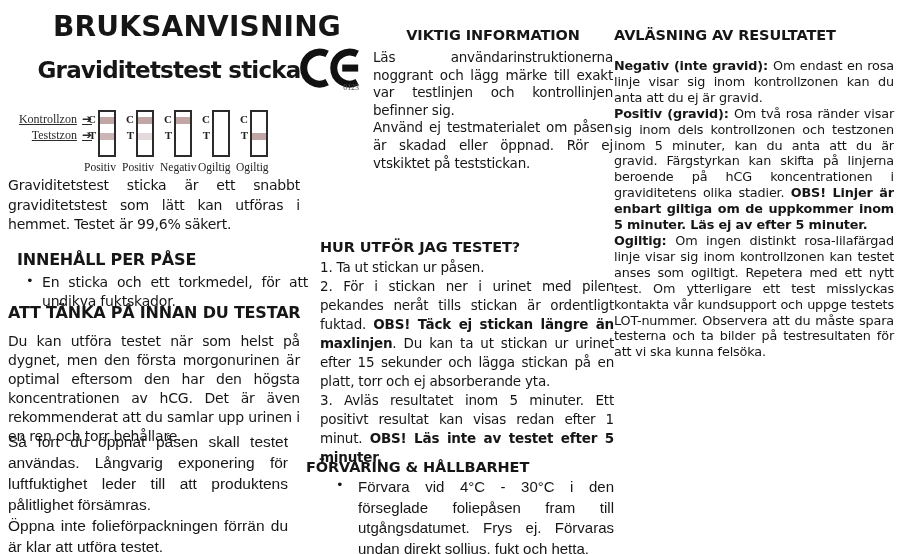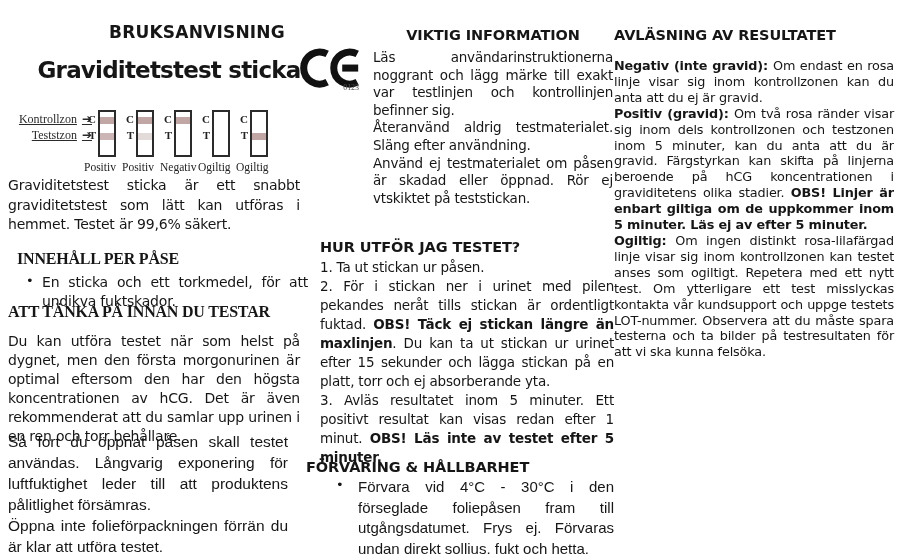--- a/index.html
+++ b/index.html
@@ -3,22 +3,22 @@
 <meta charset="utf-8">
 <style>
   html,body{margin:0;padding:0;background:#e9e9e9;}
   .page{position:relative;width:900px;height:554px;background:#ffffff;color:#161616;
         font-family:"DejaVu Sans",sans-serif;overflow:hidden;}
   .abs{position:absolute;}
   p{margin:0;text-align:justify;}
   .b{font-weight:bold;}
 
   
-  .title1{left:8px;top:22px;width:294px;text-align:center;padding-left:42px;
-          font-weight:bold;font-size:17px;letter-spacing:0.2px;}
+  .title1{left:8px;top:10px;width:294px;text-align:center;padding-left:42px;
+          font-weight:bold;font-size:28px;letter-spacing:0.2px;}
   .title2{left:8px;top:57px;width:294px;text-align:center;padding-left:14px;
           font-weight:bold;font-size:23px;letter-spacing:-0.8px;}
 
   
   .ce{left:299px;top:46px;width:62px;height:46px;}
   .ce svg{display:block;}
 
   
   .diagram{left:8px;top:110px;width:292px;height:68px;}
   .zones{position:absolute;left:4px;top:1px;width:80px;text-align:right;
@@ -32,21 +32,21 @@
                  font-family:"Liberation Serif",serif;font-size:11px;font-weight:600;color:#222;}
   .strip-letters span{height:16px;line-height:16px;text-align:right;}
   .strip-rect{position:relative;width:14px;height:43px;border:2px solid #2b2b2b;background:#fff;box-sizing:content-box;}
   .band{position:absolute;left:0;right:0;height:7px;}
   .band.c{top:5px;}
   .band.t{top:21px;}
   .strip-label{margin-top:4px;font-family:"Liberation Serif",serif;font-size:11.5px;color:#222;}
 
   
   .intro{left:8px;top:176px;width:292px;font-size:14px;line-height:19.5px;letter-spacing:-0.2px;}
-  .h-left{font-weight:bold;font-size:16px;letter-spacing:-0.2px;white-space:nowrap;font-family:Liberation Serif, serif;}
+  .h-left{font-weight:bold;font-size:16px;letter-spacing:-0.2px;white-space:nowrap;}
   .innehall-h{left:17px;top:250px;}
   .bullet-row{display:flex;}
   .innehall-b{left:8px;top:273px;width:300px;}
   .innehall-b .dot{width:34px;padding-left:18px;box-sizing:border-box;font-size:13px;}
   .innehall-b p{flex:1;font-size:14px;line-height:19px;letter-spacing:-0.2px;}
   .tanka-h{left:8px;top:303px;}
   .tanka-b{left:8px;top:332px;width:292px;font-size:14px;line-height:19px;letter-spacing:-0.2px;}
   .footer{left:8px;top:431px;width:280px;font-family:"Liberation Sans",sans-serif;
           font-size:15.5px;line-height:21px;}
 
@@ -170,21 +170,20 @@
   <p class="abs tanka-b">Du kan utföra testet när som helst på dygnet, men den första morgonurinen är optimal eftersom den har den högsta koncentrationen av hCG. Det är även rekommenderat att du samlar upp urinen i en ren och torr behållare.</p>
 
   <div class="abs footer">
     <p>Så fort du öppnat påsen skall testet användas. Långvarig exponering för luftfuktighet leder till att produktens pålitlighet försämras.</p>
     <p>Öppna inte folieförpackningen förrän du är klar att utföra testet.</p>
   </div>
 
   <div class="abs h-mid viktig-h">VIKTIG INFORMATION</div>
   <div class="abs viktig-b">
     <p>Läs användarinstruktionerna noggrant och lägg märke till exakt var testlinjen och kontrollinjen befinner sig.</p>
-    <p>Återanvänd aldrig testmaterialet. Släng efter användning.</p>
     <p>Använd ej testmaterialet om påsen är skadad eller öppnad. Rör ej vtskiktet på teststickan.</p>
   </div>
 
   <div class="abs hur">
     <div class="h-mid">HUR UTFÖR JAG TESTET?</div>
     <p><span>1. Ta ut stickan ur påsen.</span></p>
     <p><span>2. För i stickan ner i urinet med pilen pekandes neråt tills stickan är ordentligt fuktad. </span><span class="b">OBS! Täck ej stickan längre än maxlinjen</span><span>. Du kan ta ut stickan ur urinet efter 15 sekunder och lägga stickan på en platt, torr och ej absorberande yta.</span></p>
     <p><span>3. Avläs resultatet inom 5 minuter. Ett positivt resultat kan visas redan efter 1 minut. </span><span class="b">OBS! Läs inte av testet efter 5 minuter.</span></p>
   </div>
 

